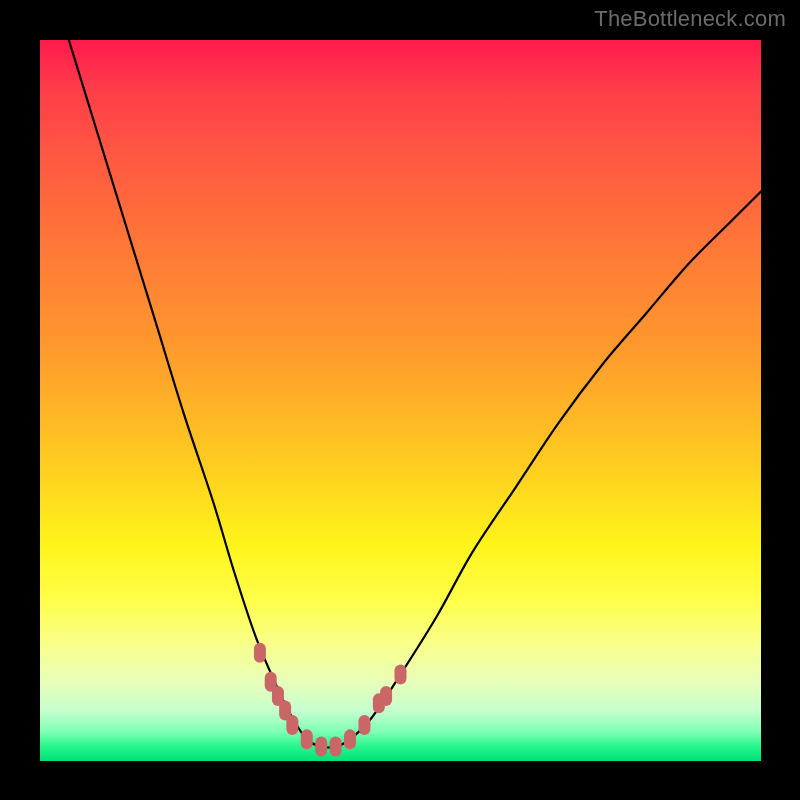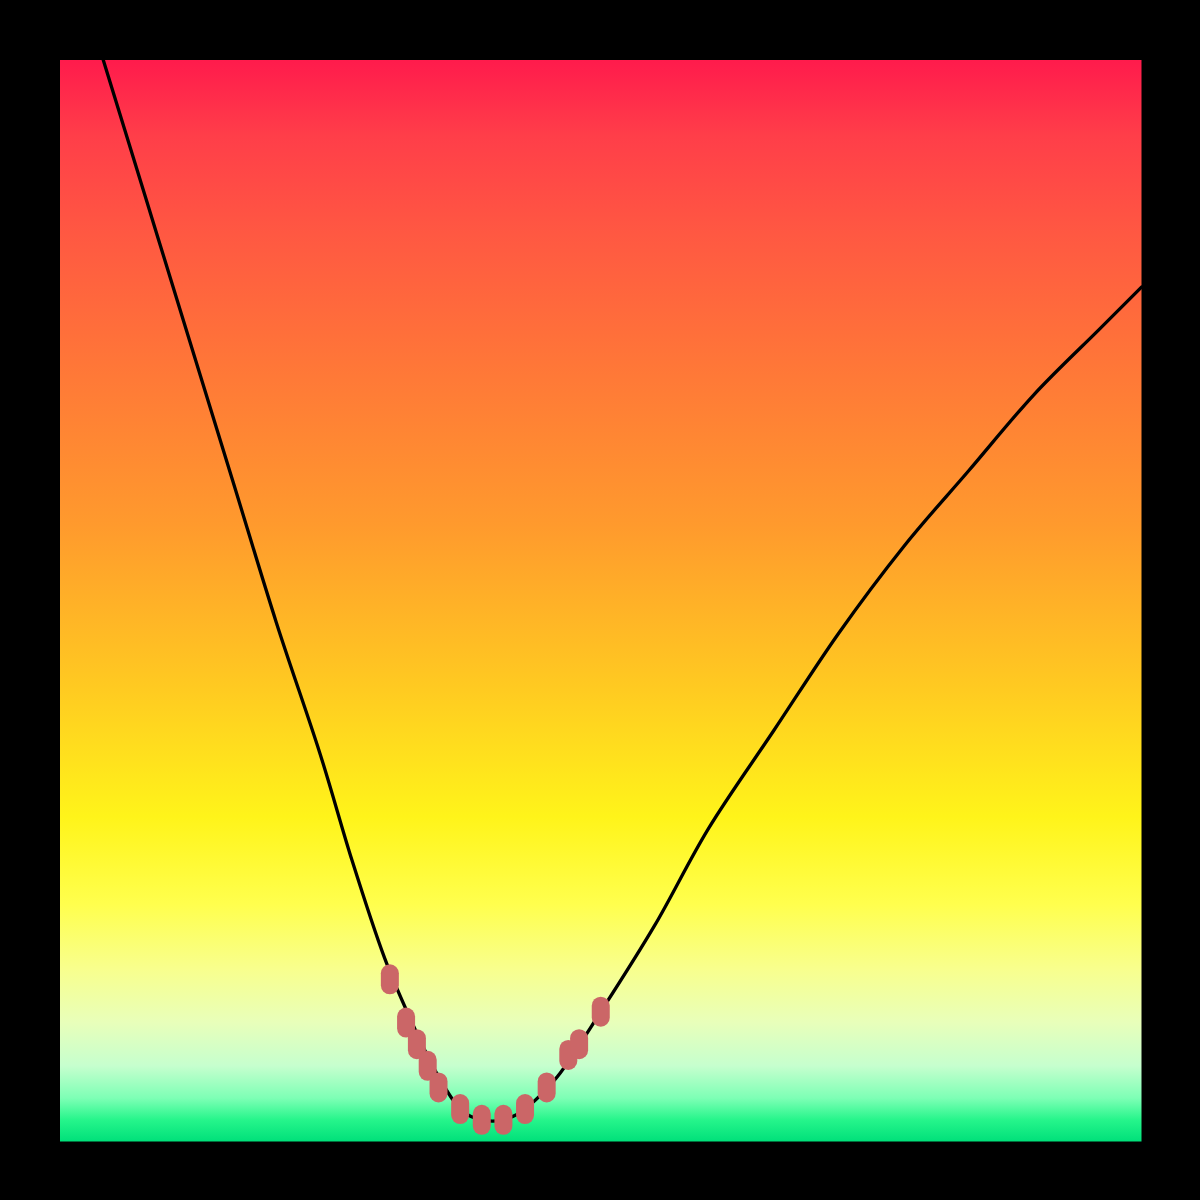--- a/index.html
+++ b/index.html
@@ -57,20 +57,21 @@
     top: 0;
     width: 721px;
     height: 721px;
     overflow: visible;
   }
 </style>
 </head>
 <body>
 
 <div class="frame">
+  <div class="watermark">TheBottleneck.com</div>
   <div class="plot">
     <svg class="curve" viewBox="0 0 721 721" preserveAspectRatio="none">
       <path id="curve-path" fill="none" stroke="#000000" stroke-width="2.2" stroke-linecap="round" d="M 0,-93.7299999999999 C 4.806666666666667,-78.10833333333325 19.226666666666667,-31.24333333333332 28.84,0 C 38.45333333333333,31.24333333333332 48.06666666666667,62.48666666666668 57.68,93.73000000000002 C 67.29333333333334,124.97333333333336 76.90666666666667,156.2166666666667 86.52,187.46000000000004 C 96.13333333333333,218.70333333333338 105.74666666666667,249.94666666666666 115.36,281.19 C 124.97333333333333,312.43333333333334 134.58666666666667,344.87833333333333 144.20000000000002,374.92 C 153.81333333333336,404.9616666666667 164.62833333333333,435.00333333333333 173.04,461.44 C 181.45166666666665,487.87666666666667 187.46,510.7083333333333 194.67000000000002,533.54 C 201.88000000000002,556.3716666666667 209.08999999999997,579.2033333333333 216.29999999999998,598.43 C 223.51,617.6566666666666 231.92166666666668,635.6816666666666 237.93,648.9 C 243.93833333333333,662.1183333333333 247.54333333333332,669.3283333333334 252.35,677.74 C 257.15666666666664,686.1516666666666 261.9633333333333,694.5633333333333 266.77,699.37 C 271.57666666666665,704.1766666666667 276.3833333333333,705.3783333333333 281.19,706.58 C 285.99666666666667,707.7816666666668 290.8033333333333,707.7816666666668 295.60999999999996,706.58 C 300.41666666666663,705.3783333333333 304.02166666666665,704.1766666666667 310.03,699.37 C 316.0383333333333,694.5633333333333 323.24833333333333,688.5550000000001 331.66,677.74 C 340.0716666666667,666.925 349.685,651.3033333333334 360.5,634.48 C 371.315,617.6566666666666 384.53333333333336,597.2283333333332 396.55,576.8 C 408.56666666666666,556.3716666666667 419.38166666666666,533.54 432.59999999999997,511.91 C 445.81833333333327,490.28000000000003 461.44,468.65 475.86,447.02 C 490.28000000000003,425.39 504.7,402.55833333333334 519.12,382.13 C 533.54,361.70166666666665 547.96,342.47499999999997 562.38,324.45 C 576.8,306.425 591.22,290.80333333333334 605.64,273.98 C 620.06,257.1566666666667 634.48,239.13166666666672 648.9,223.51000000000005 C 663.3199999999999,207.88833333333338 680.1433333333333,192.26666666666668 692.16,180.25 C 704.1766666666666,168.23333333333332 716.1933333333334,156.21666666666664 721,151.40999999999997"></path>
       <g id="markers">
           <rect x="213.905" y="602.85" width="12" height="20" rx="6" ry="6" fill="#cb6667"></rect>
           <rect x="224.72" y="631.69" width="12" height="20" rx="6" ry="6" fill="#cb6667"></rect>
           <rect x="231.93" y="646.11" width="12" height="20" rx="6" ry="6" fill="#cb6667"></rect>
           <rect x="239.14000000000001" y="660.53" width="12" height="20" rx="6" ry="6" fill="#cb6667"></rect>
           <rect x="246.35" y="674.95" width="12" height="20" rx="6" ry="6" fill="#cb6667"></rect>
           <rect x="260.77" y="689.37" width="12" height="20" rx="6" ry="6" fill="#cb6667"></rect>

